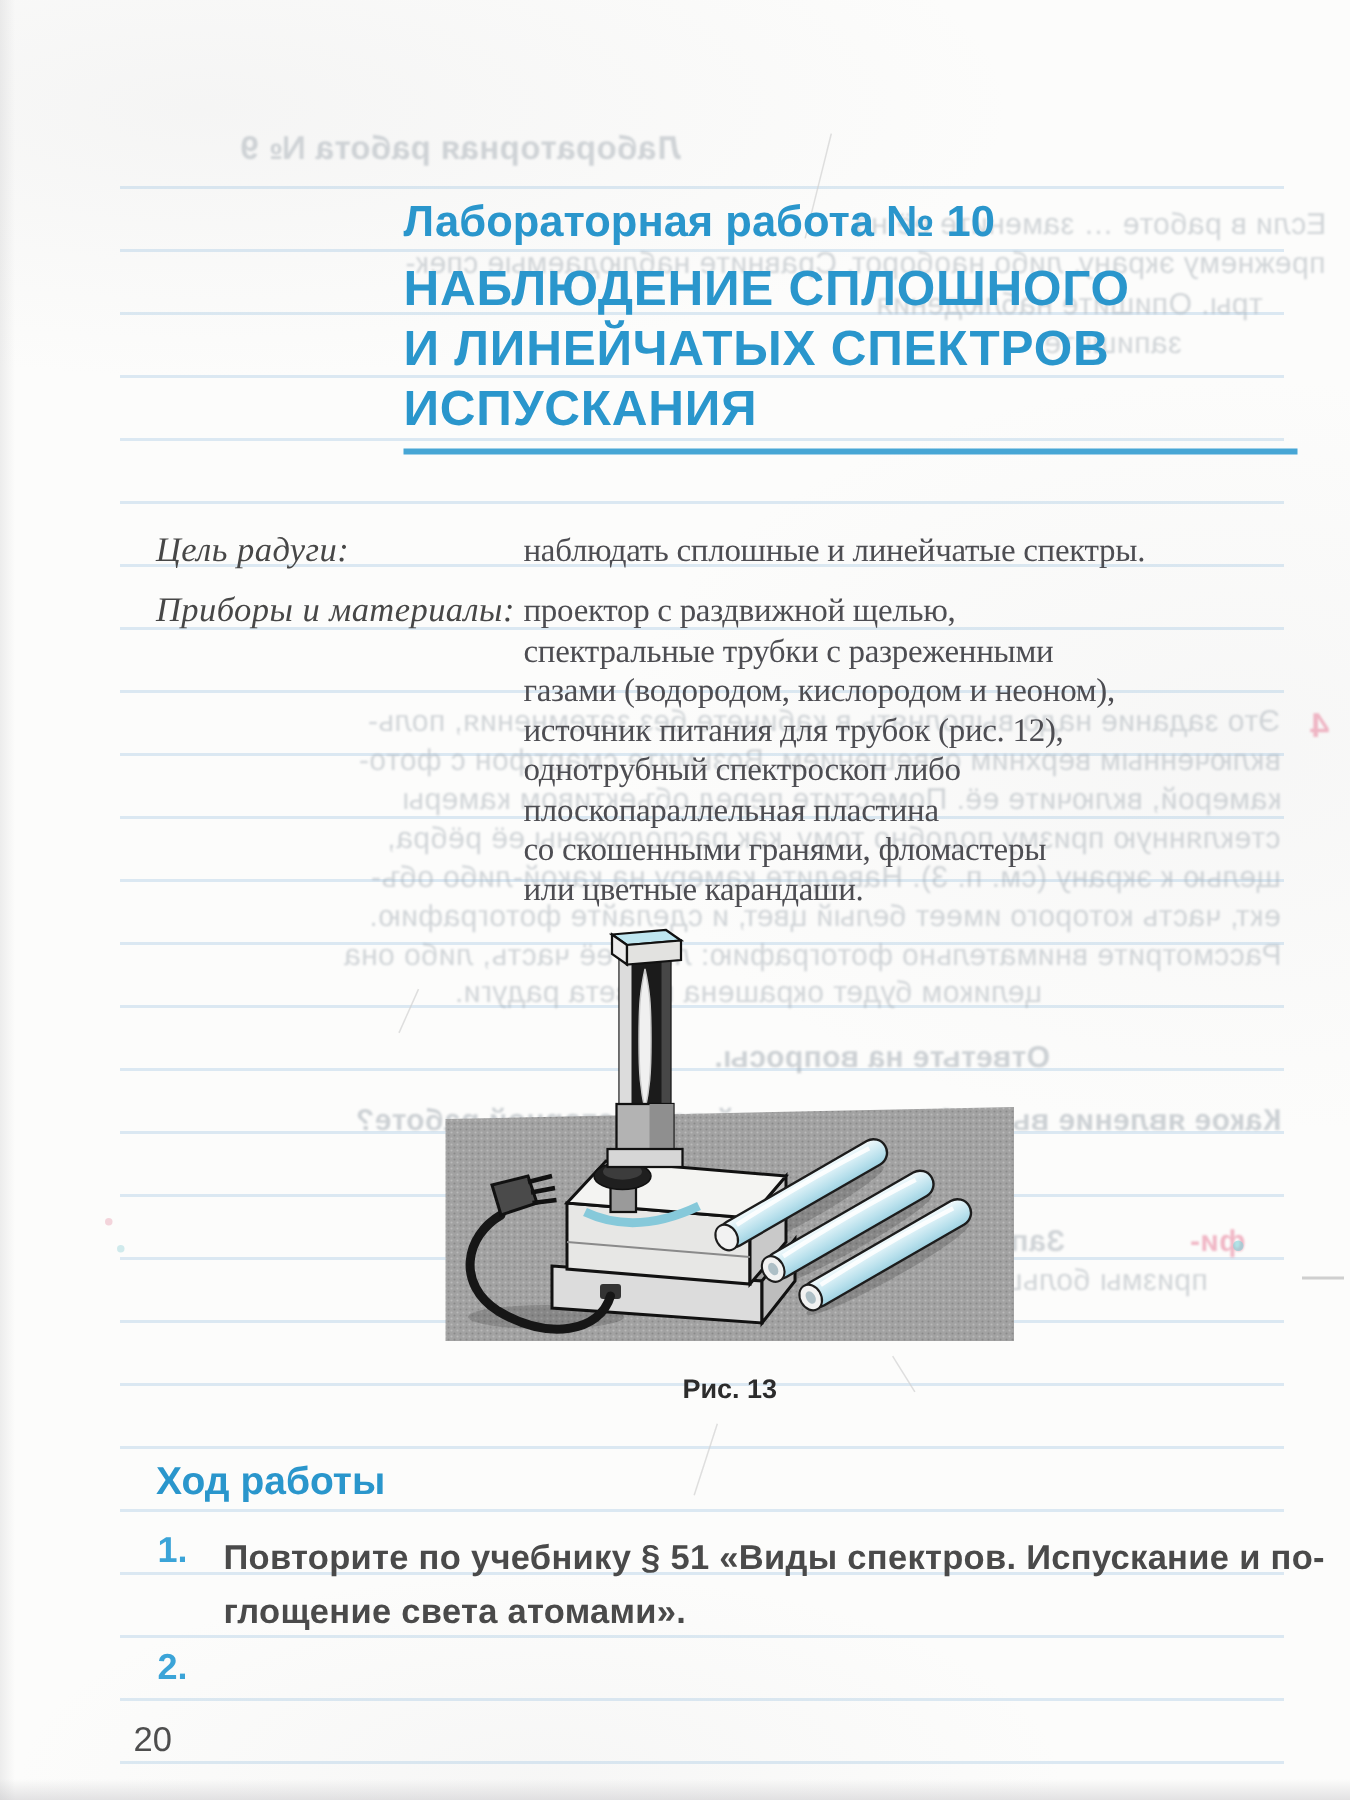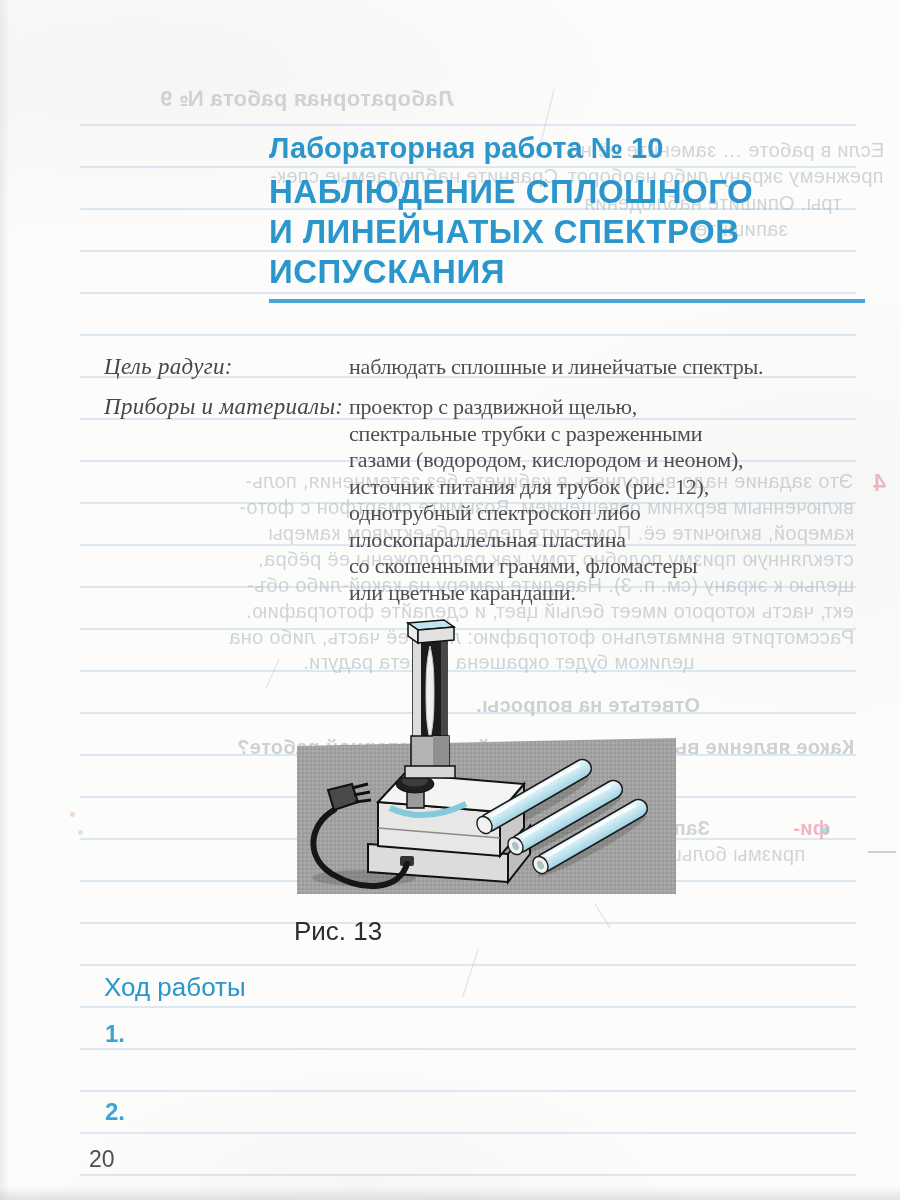--- a/index.html
+++ b/index.html
@@ -49,24 +49,24 @@
 
   .hand-label{position:absolute;left:85px;font-family:"Liberation Serif",serif;
               font-style:italic;font-size:23px;color:#474747;letter-spacing:.3px;}
   .fill-value{position:absolute;left:330px;font-family:"Liberation Serif",serif;
               font-size:22px;color:#4d4d52;letter-spacing:-.2px;}
   .goal-label{top:354px;} .goal-value{top:354px;}
   .equip-label{top:394px;}
   .equip-value{top:394px;line-height:26.5px;white-space:pre-line;}
 
   .figure-box{position:absolute;left:275px;top:616px;width:385px;height:282px;}
-  .figure-caption{position:absolute;left:275px;top:916px;width:385px;
-                  font-size:26px;font-weight:400;color:#2c2c2c;}
-
-  .proc-heading{position:absolute;left:85px;top:972px;font-size:26px;font-weight:400;color:#2a96cc;}
+  .figure-caption{position:absolute;left:275px;top:916px;width:385px;text-align:center;
+                  font-size:18px;font-weight:700;color:#2c2c2c;}
+
+  .proc-heading{position:absolute;left:85px;top:972px;font-size:26px;font-weight:700;color:#2a96cc;}
   .step-num{position:absolute;left:86px;font-size:24px;font-weight:700;color:#3ba4d8;}
   .step-text{position:absolute;left:130px;font-size:23px;font-weight:700;color:#4a4a4a;
              line-height:36px;white-space:pre-line;letter-spacing:.2px;}
   .step1-num{top:1020px;} .step1-text{top:1020px;}
   .step2-num{top:1098px;} .step2-text{top:1098px;}
   .page-num{position:absolute;left:70px;top:1146px;font-size:23px;color:#4e4e4e;}
 
   
   .artifact{position:absolute;z-index:1;}
   .scratch{width:1px;background:#d2d2d2;opacity:.7;}
@@ -242,20 +242,22 @@
           <ellipse cx="4" cy="0" rx="7" ry="9" fill="#f2f2f2" stroke="#1c1c1c" stroke-width="1.4"></ellipse>
           <ellipse cx="4" cy="0" rx="3" ry="4.5" fill="#aebfc6"></ellipse>
         </g>
       </svg>
     </div>
     <div class="figure-caption">Рис. 13</div>
 
     <div class="proc-heading">Ход работы</div>
 
     <div class="step-num step1-num">1.</div>
+    <div class="step-text step1-text">Повторите по учебнику § 51 «Виды спектров. Испускание и по-
+глощение света атомами».</div>
 
     <div class="step-num step2-num">2.</div>
 
     <div class="page-num">20</div>
   </div>
 
   <div class="artifact scratch s1"></div>
   <div class="artifact scratch s2"></div>
   <div class="artifact scratch s3"></div>
   <div class="artifact scratch s4"></div>

